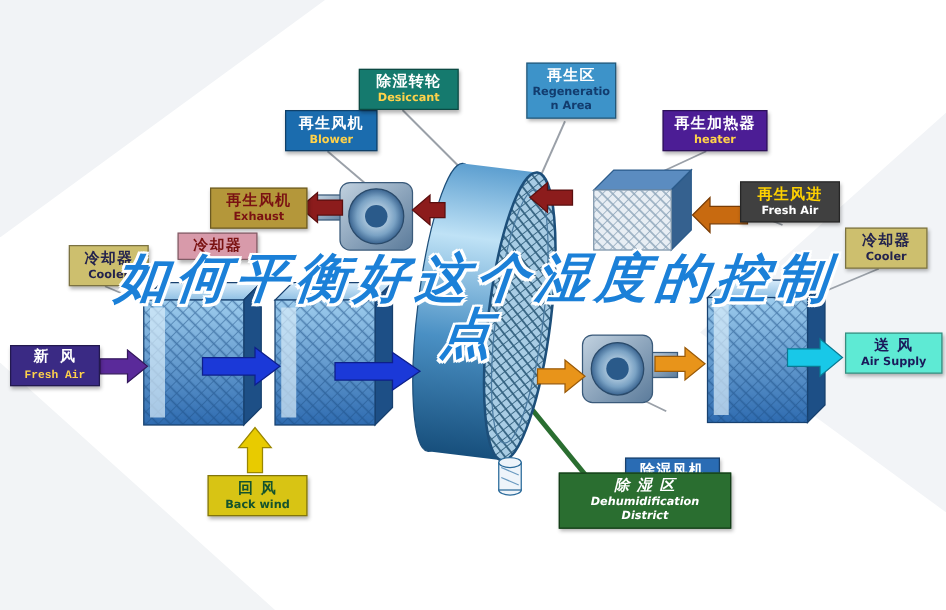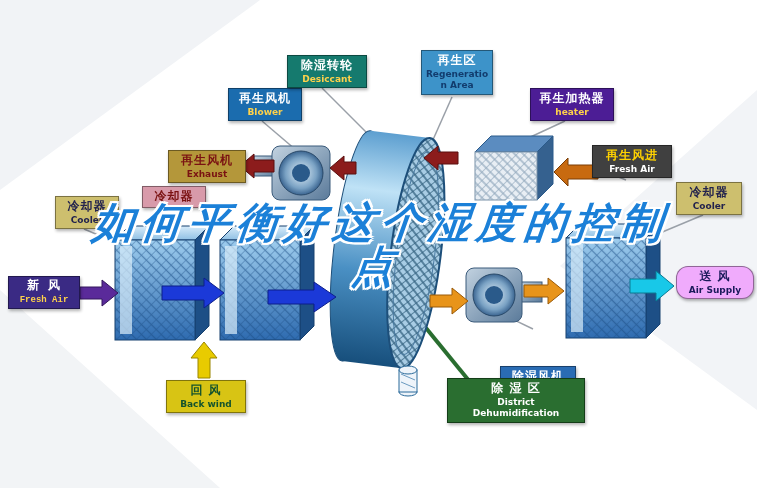--- a/index.html
+++ b/index.html
@@ -23,22 +23,22 @@
   .c-blue{background:#1b6cae;color:#fff;}
   .c-teal{background:#157a6e;color:#fff;}
   .c-ltblue{background:#3d93c9;color:#fff;}
   .c-teal2{background:#4c1d95;color:#fff;}
   .c-khaki{background:#cdbf6e;color:#23234d;}
   .c-olive{background:#b4973a;color:#7a1212;}
   .c-navy{background:#404040;color:#ffd200;}
   .c-pink{background:#d89aaa;color:#7a1212;}
   .c-purple{background:#3a2a84;color:#fff;font-family:Liberation Mono, monospace;}
   .c-yellow{background:#d8c414;color:#14532d;}
-  .c-yellow2{background:#f0abfc;color:#1a1a5a;border-radius:12px;}
-  .c-green{background:#2a6e30;color:#fff;border-color:#143d18;}
+  .c-yellow2{background:#5eead4;color:#1a1a5a;}
+  .c-green{background:#2a6e30;color:#fff;border-color:#143d18;font-style:italic;}
   .c-blue2{background:#2a6cb4;color:#fff;margin-top:36px;}
   .t-yellow{color:#ffd24a;}
   .t-white{color:#fff;}
   .t-navy{color:#123c6e;}
   .wrap-all{word-break:break-all;white-space:normal;}
 
   
   .watermark{position:absolute;z-index:5;left:0;right:0;top:202px;text-align:center;
     transform:skewX(-6deg);font-weight:bold;font-style:italic;color:#1b80d8;
     font-size:42px;line-height:1.0;letter-spacing:6px;
@@ -232,22 +232,22 @@
     <div class="en">Back wind</div>
   </div>
 
   <div class="callout c-blue2" style="left:500px;top:330px;width:68px">
     <div class="zh">除湿风机</div>
     <div class="en t-yellow">Blower</div>
   </div>
 
   <div class="callout c-green" style="left:447px;top:378px;width:130px">
     <div class="zh">除 湿 区</div>
+    <div class="en">Dehumidification</div>
     <div class="en">District</div>
-    <div class="en">Dehumidification</div>
   </div>
 
   <div class="callout c-khaki" style="left:676px;top:182px;width:58px">
     <div class="zh">冷却器</div>
     <div class="en">Cooler</div>
   </div>
 
   <div class="callout c-yellow2" style="left:676px;top:266px;width:70px">
     <div class="zh">送 风</div>
     <div class="en">Air Supply</div>

